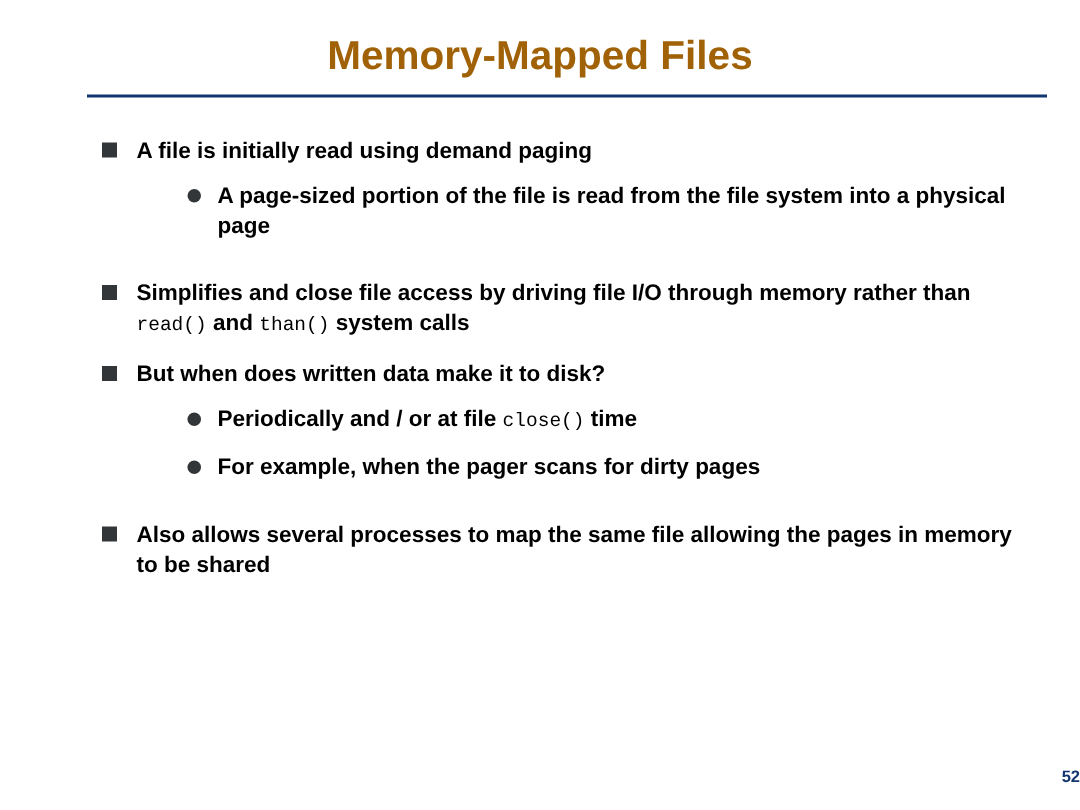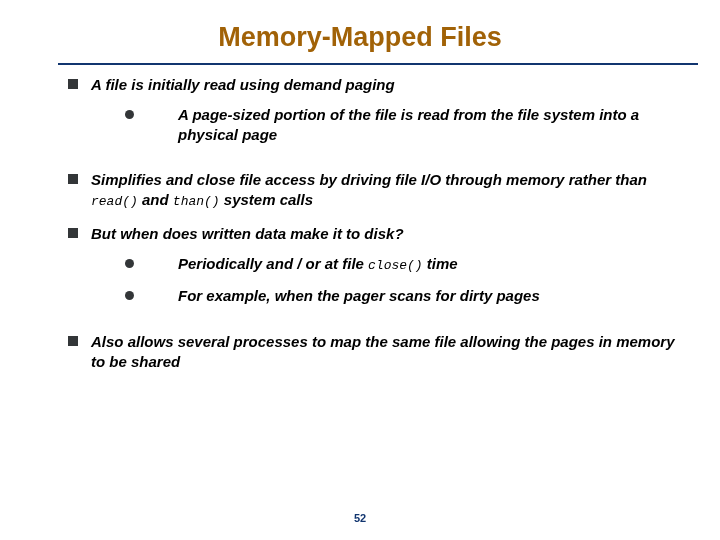--- a/index.html
+++ b/index.html
@@ -25,25 +25,24 @@
     color: #a16207;
     padding-top: 22px;
     padding-bottom: 10px;
   }
   .rule {
     border: none;
     border-top: 2px solid #11356f;
     margin: 0 22px 0 58px;
   }
   .content {
-    padding: 10px 30px 0 68px;
+    padding: 26px 30px 0 68px;
     font-size: 15px;
     line-height: 1.32;
     font-weight: bold;
-    font-style: italic;
   }
   .b1 {
     display: flex;
     margin-bottom: 14px;
   }
   .b1 .sq {
     flex: 0 0 auto;
     width: 10px;
     height: 10px;
     background: #333638;
@@ -61,33 +60,32 @@
     flex: 0 0 auto;
     width: 9px;
     height: 9px;
     border-radius: 50%;
     background: #333638;
     margin-top: 5px;
     margin-right: 11px;
   }
   .b2 .txt {
     flex: 1 1 auto;
-    margin-left: 33px;
   }
   code.inline {
     font-family: "Courier New", Courier, monospace;
     font-weight: normal;
     font-size: 13px;
   }
   .pagenum {
     position: absolute;
     bottom: 16px;
     left: 0;
     width: 100%;
-    text-align: center;
+    text-align: right;
     font-size: 11px;
     font-weight: bold;
     color: #11356f;
   }
 </style>
 </head>
 <body>
 
 <div class="slide">
 

